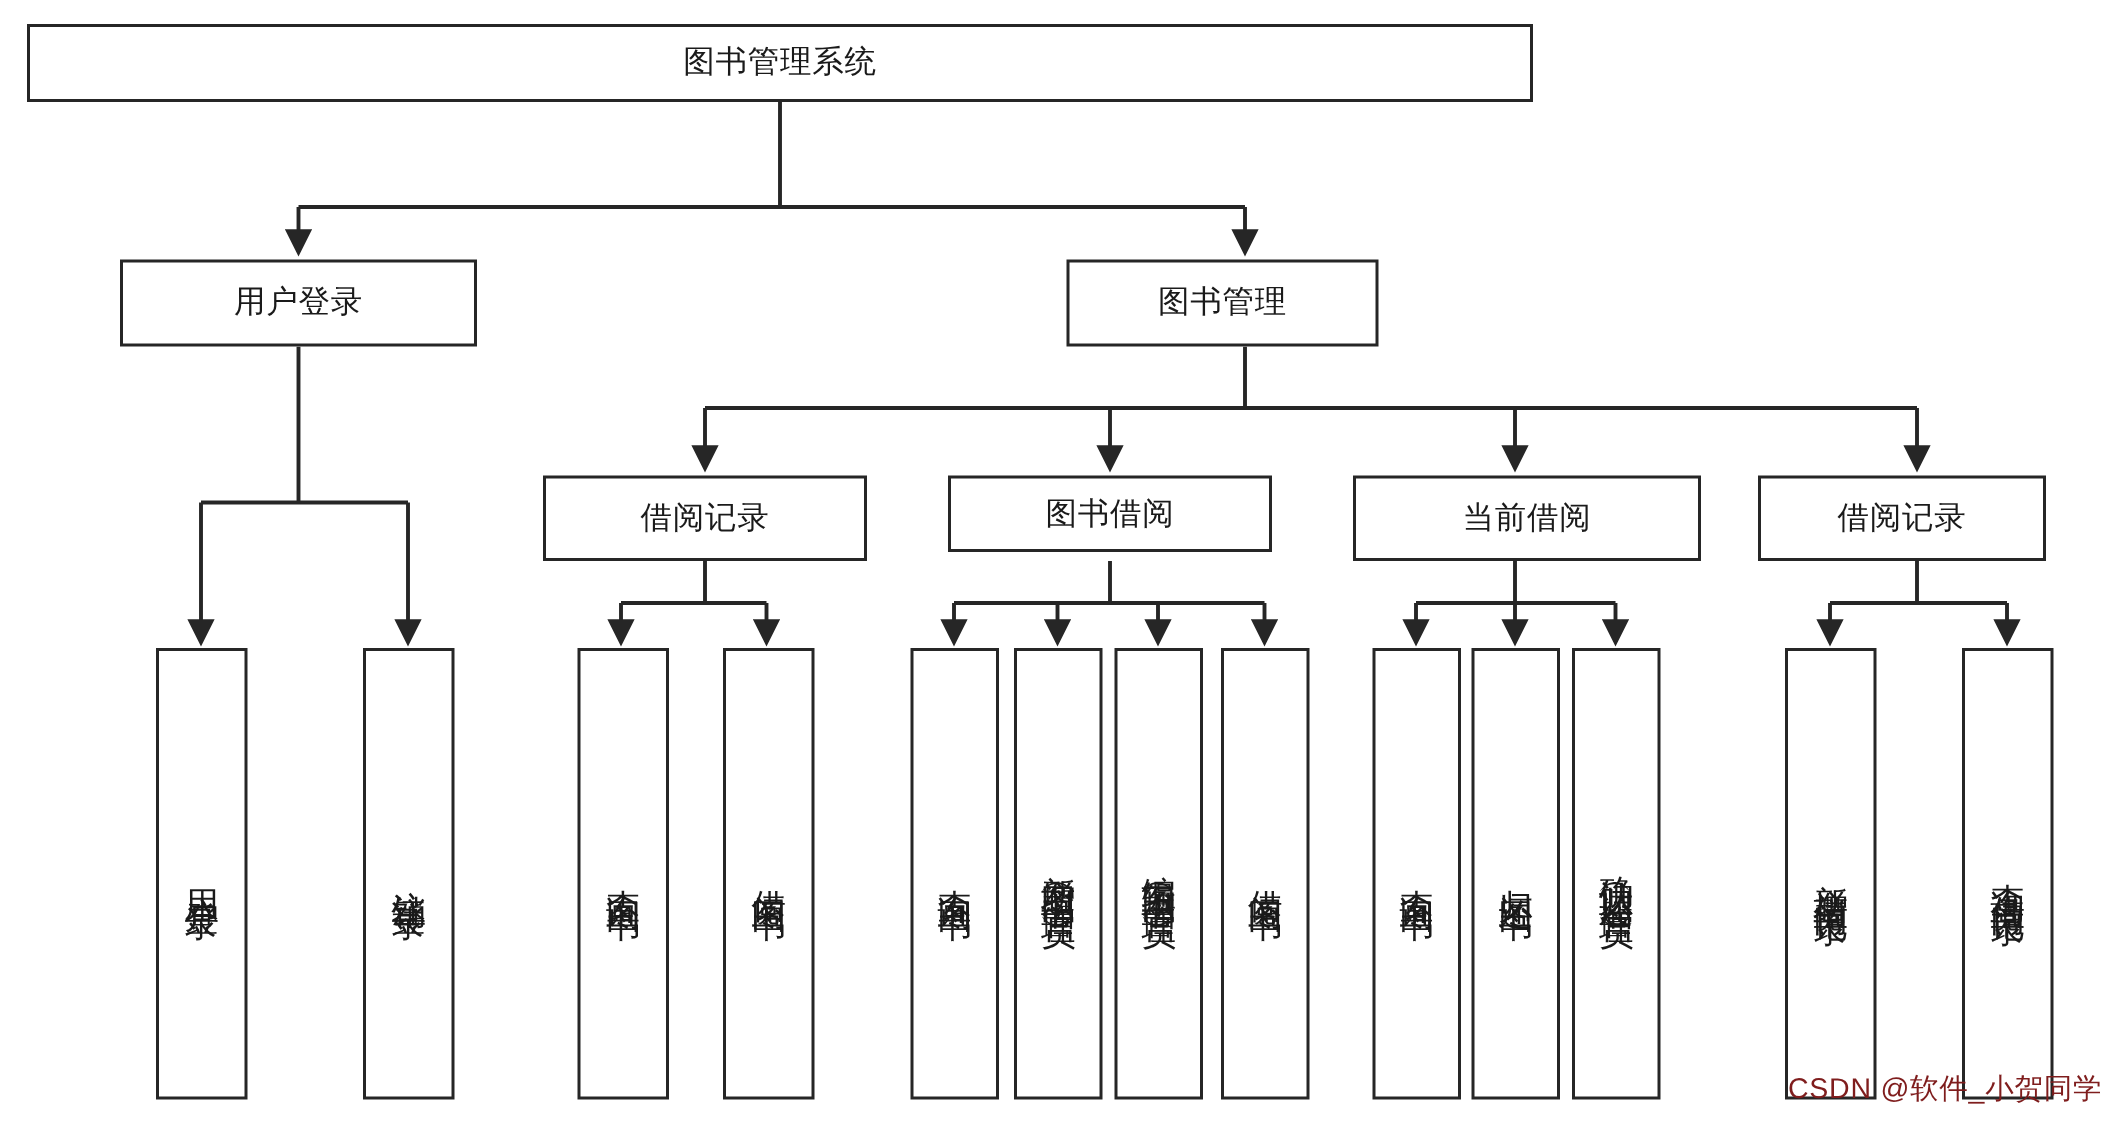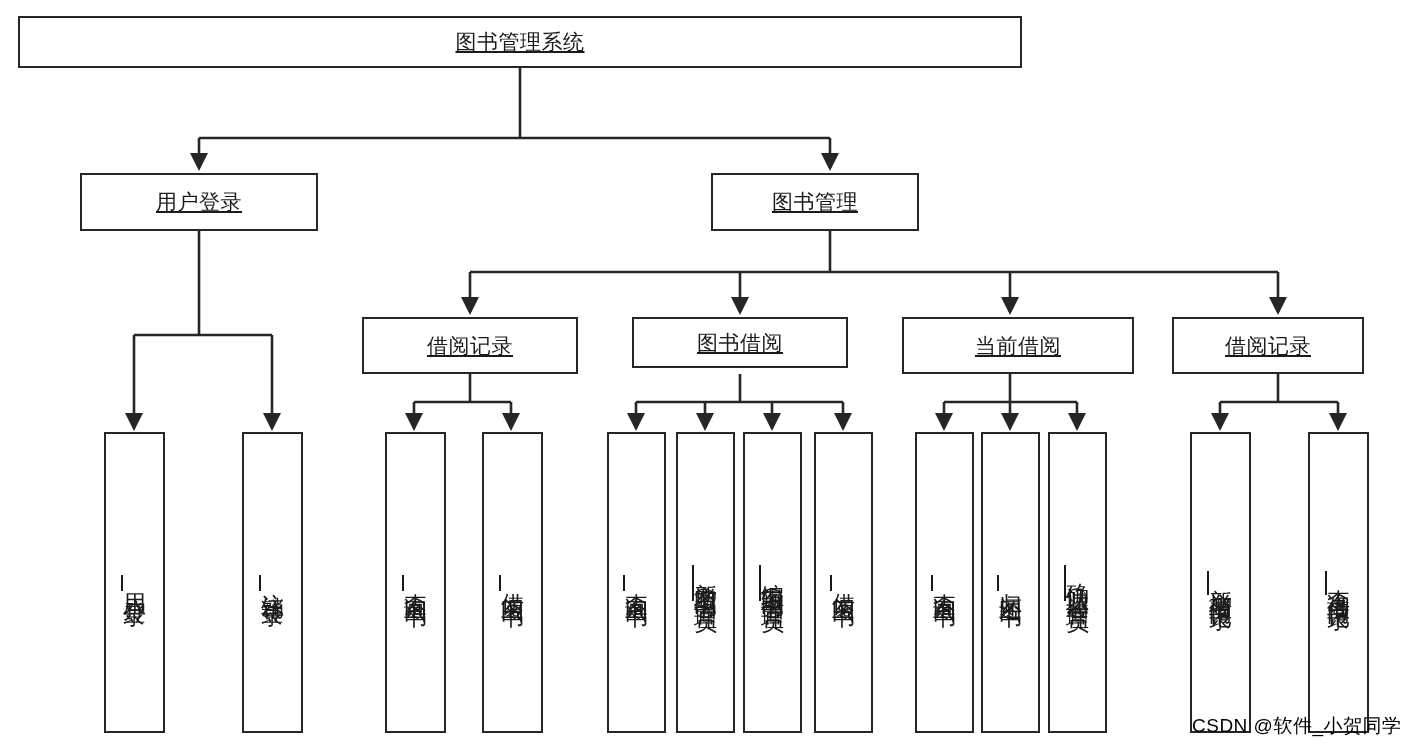--- a/index.html
+++ b/index.html
@@ -33,21 +33,20 @@
     display: flex;
     align-items: center;
     justify-content: center;
     color: #1a1a1a;
   }
   .node-label {
     display: block;
     text-align: center;
     line-height: 1.12;
     white-space: pre;
-    text-decoration: underline;
   }
   .node-h .node-label {
     font-size: 21px;
     letter-spacing: 0.5px;
   }
   .node-v {
     align-items: center;
     justify-content: center;
     padding: 4px 0;
   }
@@ -55,21 +54,21 @@
     writing-mode: vertical-rl;
     text-orientation: upright;
     font-size: 23px;
     letter-spacing: 4px;
     line-height: 1.0;
     max-height: 100%;
   }
   .watermark {
     position: absolute;
     font-size: 19px;
-    color: #000000;
+    color: #7f1d1d;
     white-space: nowrap;
     letter-spacing: 0.5px;
     pointer-events: none;
   }
 </style>
 </head>
 <body>
 
 <div id="diagram-root">
 

